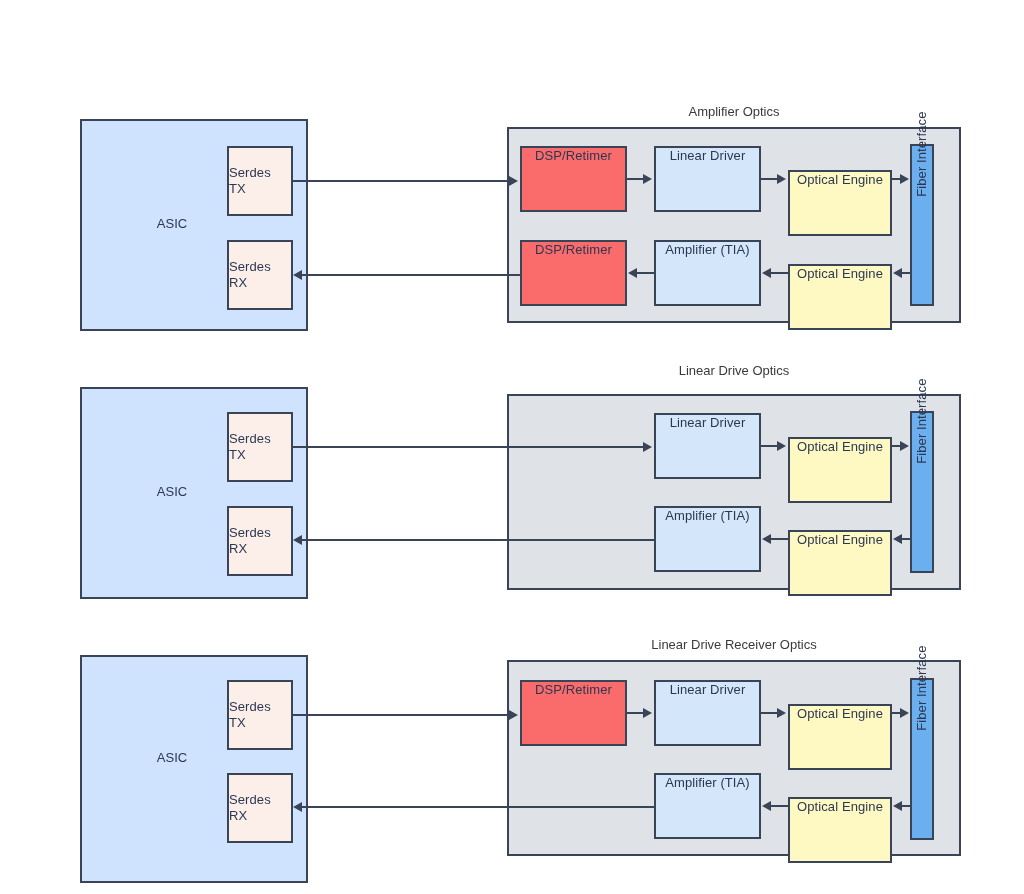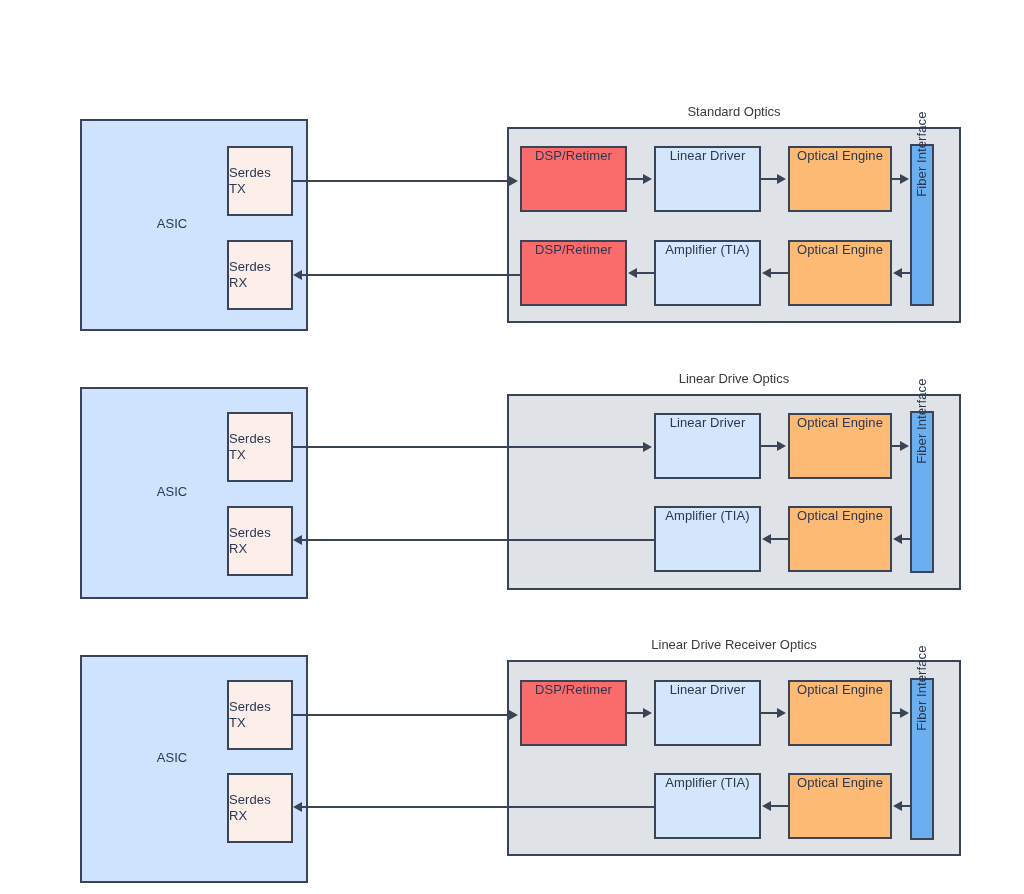--- a/index.html
+++ b/index.html
@@ -72,21 +72,22 @@
     white-space: nowrap;
   }
 
   .dsp {
     background: #fa6b6b;
   }
   .lightblue {
     background: #d4e6fa;
   }
   .midblue {
-    background: #fdba74;
+    background: #fef9c3;
+    margin-top: 24px;
   }
 
   .fiber {
     background: #6cafef;
   }
   .fiber span {
     display: block;
     transform: rotate(-90deg);
     white-space: nowrap;
     font-size: 13px;
@@ -113,21 +114,21 @@
     border-right: 9px solid #394456;
   }
 </style>
 </head>
 <body>
 
 <div id="diagram-root">
 
   <div class="row">
 
-    <div class="panel-title" style="left:507px; top:104px; width:454px;">Standard Optics</div>
+    <div class="panel-title" style="left:507px; top:104px; width:454px;">Amplifier Optics</div>
 
     <div class="blk asic-box" style="left:80px; top:119px; width:228px; height:212px;"></div>
     <div class="asic-label" style="left:80px; top:216px; width:184px;">ASIC</div>
 
     <div class="blk serdes" style="left:227px; top:146px; width:66px; height:70px; flex-direction:column;">
       <span>Serdes</span>
       <span>TX</span>
     </div>
 
     <div class="blk serdes" style="left:227px; top:240px; width:66px; height:70px; flex-direction:column;">
@@ -169,21 +170,21 @@
 
     <div class="conn" style="left:770px; top:272px; width:18px;"></div>
     <div class="arrow-l" style="left:762px; top:268px;"></div>
 
     <div class="conn" style="left:901px; top:272px; width:10px;"></div>
     <div class="arrow-l" style="left:893px; top:268px;"></div>
   </div>
 
   <div class="row">
 
-    <div class="panel-title" style="left:507px; top:371px; width:454px;">Linear Drive Optics</div>
+    <div class="panel-title" style="left:507px; top:363px; width:454px;">Linear Drive Optics</div>
 
     <div class="blk asic-box" style="left:80px; top:387px; width:228px; height:212px;"></div>
     <div class="asic-label" style="left:80px; top:484px; width:184px;">ASIC</div>
 
     <div class="blk serdes" style="left:227px; top:412px; width:66px; height:70px; flex-direction:column;">
       <span>Serdes</span>
       <span>TX</span>
     </div>
 
     <div class="blk serdes" style="left:227px; top:506px; width:66px; height:70px; flex-direction:column;">

